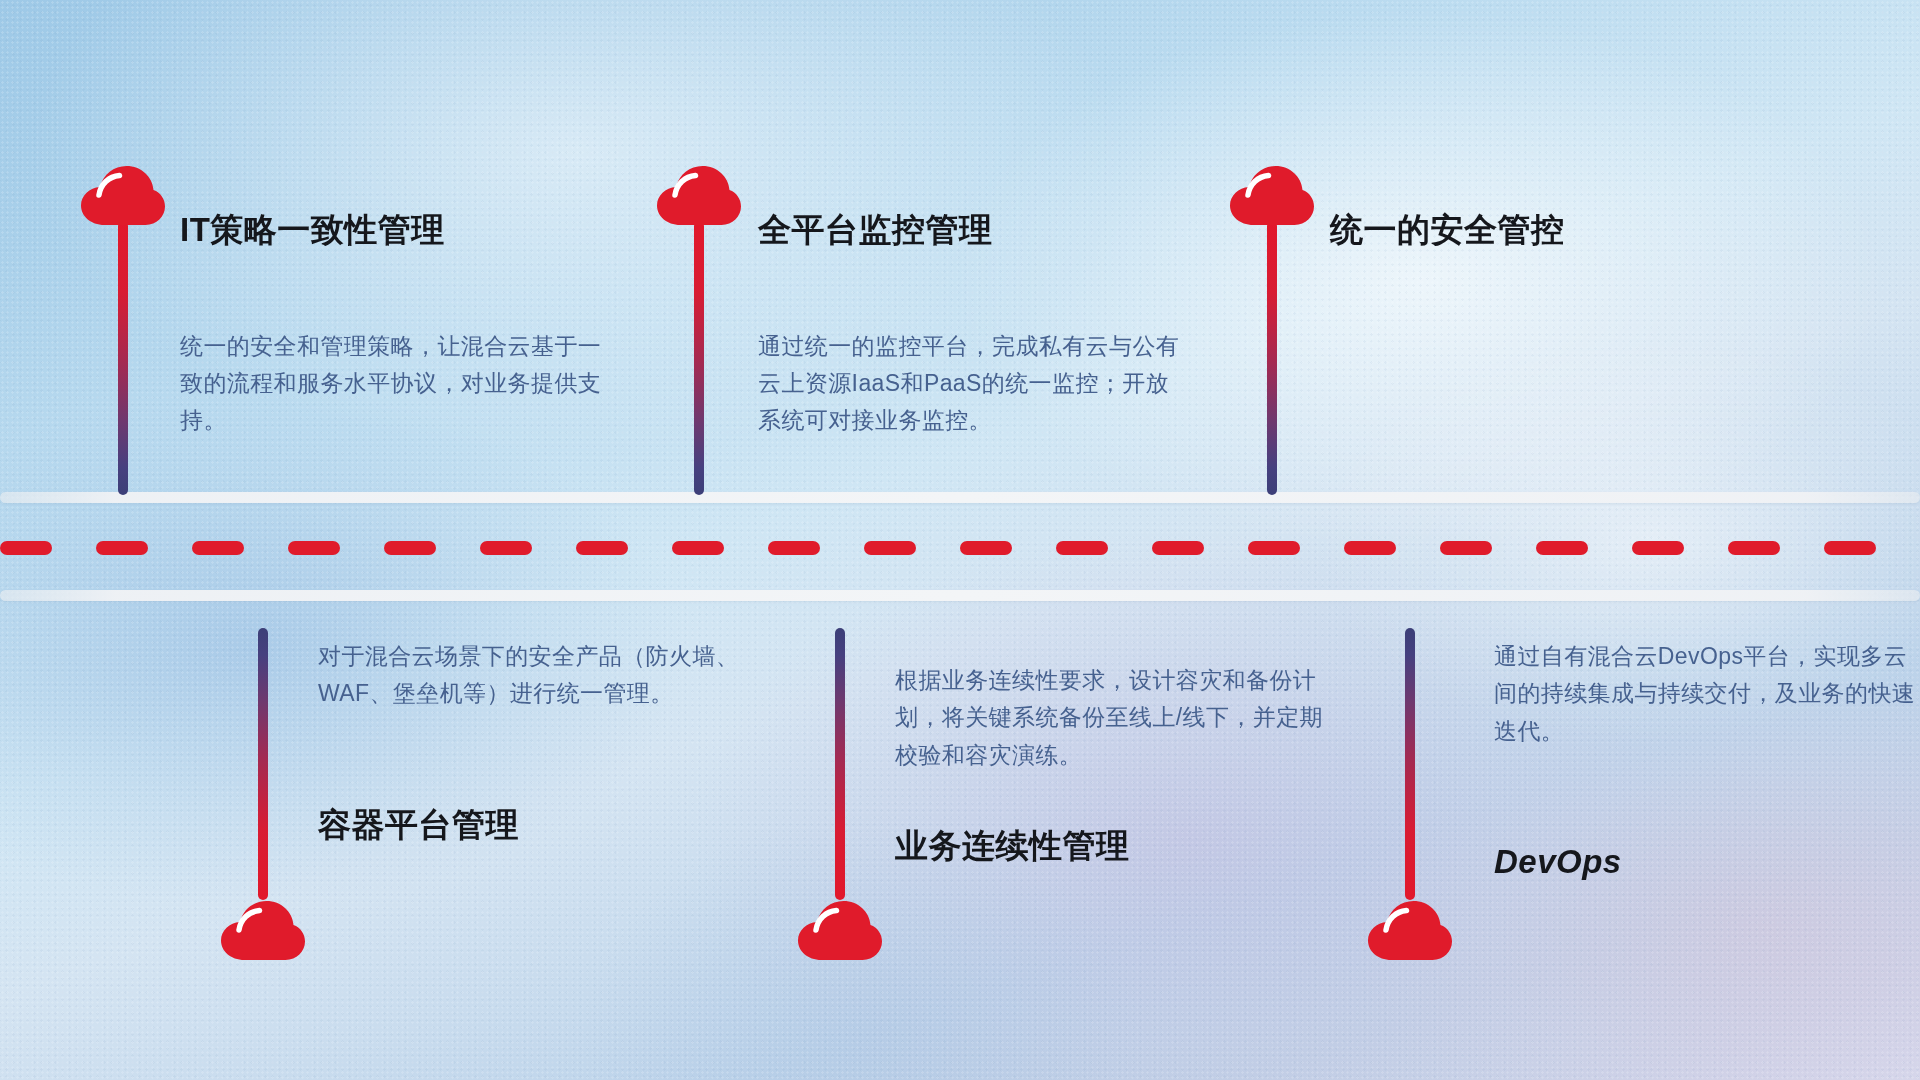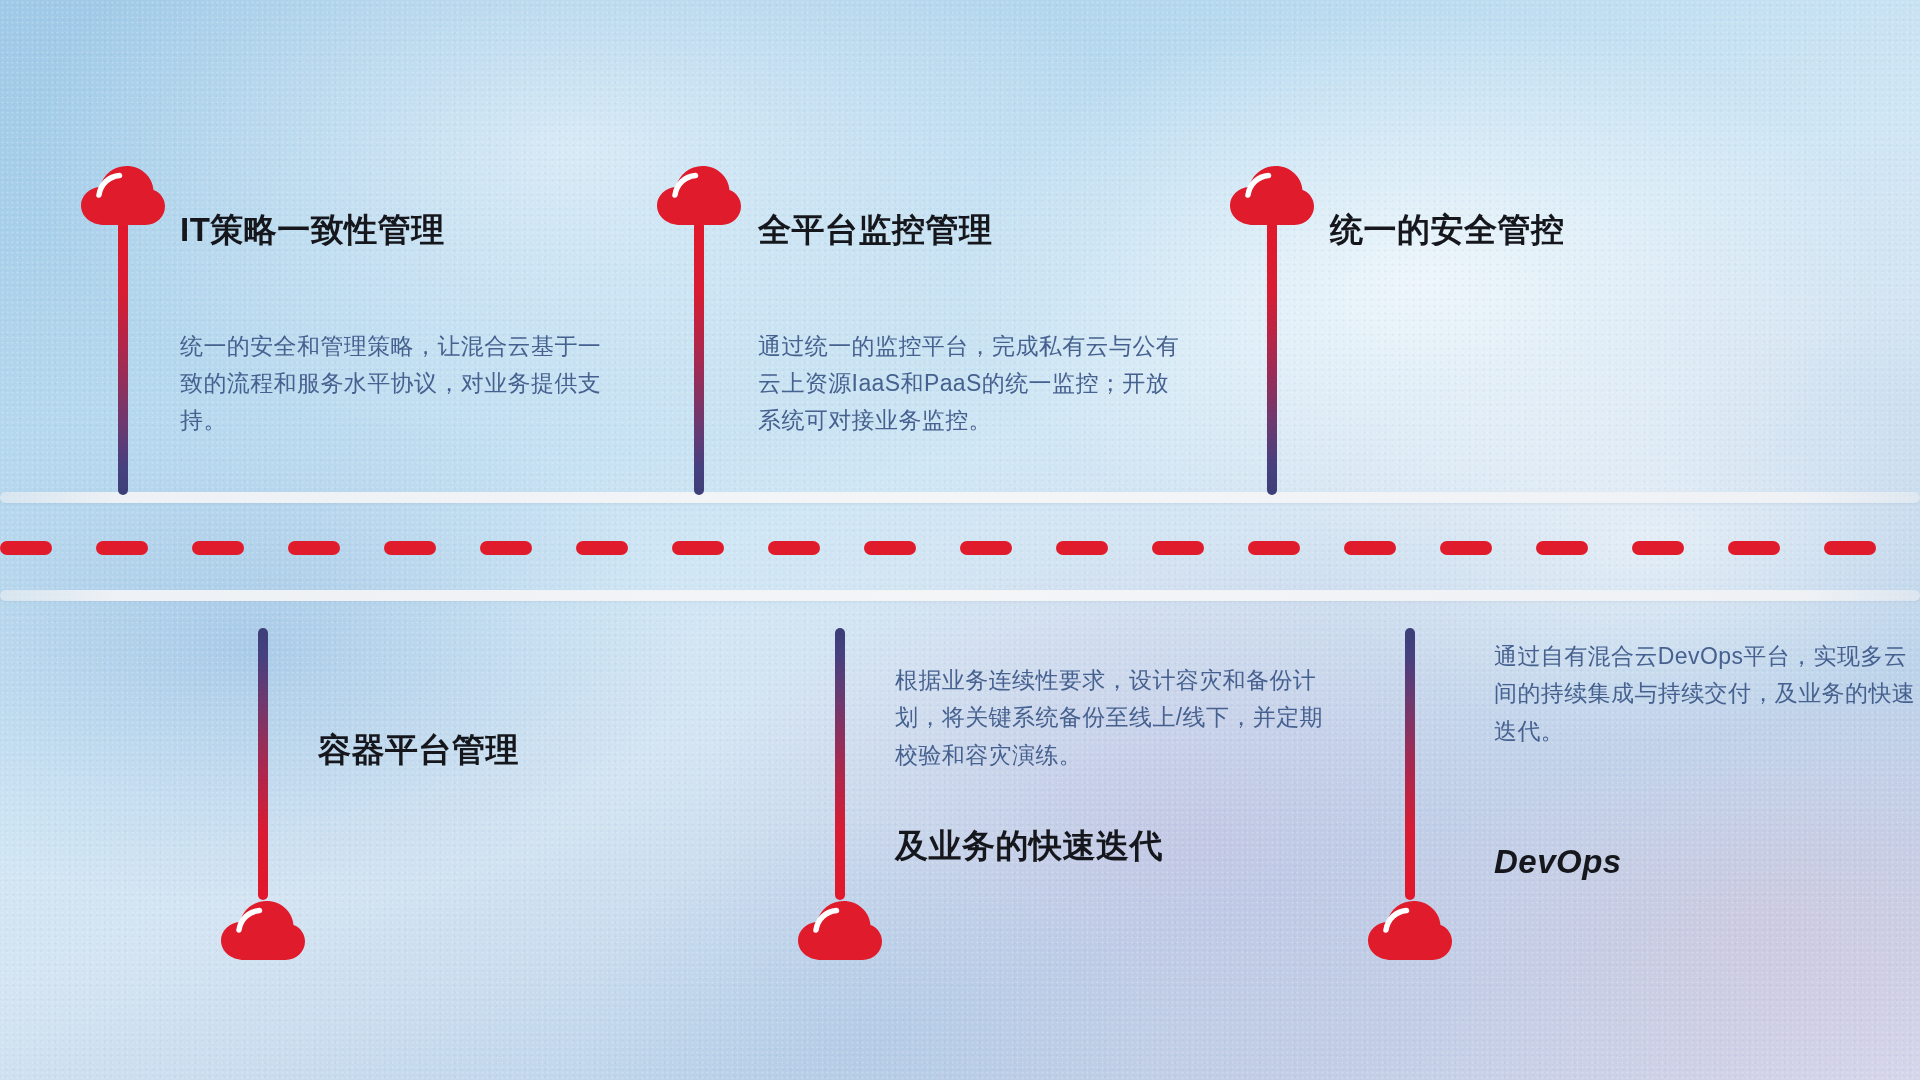--- a/index.html
+++ b/index.html
@@ -298,26 +298,27 @@
 
   <div class="pin pin-bottom" id="pin-6">
     <div class="pin-line"></div>
     <svg class="cloud-icon" viewBox="0 0 86 62">
       <path d="M24.5 60 C10.5 60 1 51 1 40.5 C1 30.5 9.5 22.5 20 22 C23 9.5 34 1 46.5 1 C61 1 72.5 11.5 73.5 25 C80.5 27.5 85 34 85 41.5 C85 51.5 76.5 60 65.5 60 Z" fill="#e01b2b"></path>
       <path d="M19 30 C20.5 19 29 11.5 39.5 10.5" fill="none" stroke="#ffffff" stroke-width="5.5" stroke-linecap="round"></path>
     </svg>
   </div>
 
   <div class="card card-bottom" id="card-4">
+    <div class="card-body">对于混合云场景下的安全产品（防火墙、WAF、堡垒机等）进行统一管理。</div>
     <div class="card-title">容器平台管理</div>
   </div>
 
   <div class="card card-bottom" id="card-5">
     <div class="card-body">根据业务连续性要求，设计容灾和备份计划，将关键系统备份至线上/线下，并定期校验和容灾演练。</div>
-    <div class="card-title">及业务的快速迭代</div>
+    <div class="card-title">业务连续性管理</div>
   </div>
 
   <div class="card card-bottom" id="card-6">
     <div class="card-body">通过自有混合云DevOps平台，实现多云间的持续集成与持续交付，及业务的快速迭代。</div>
     <div class="card-title">DevOps</div>
   </div>
 
 </div>
 
 </body></html>

